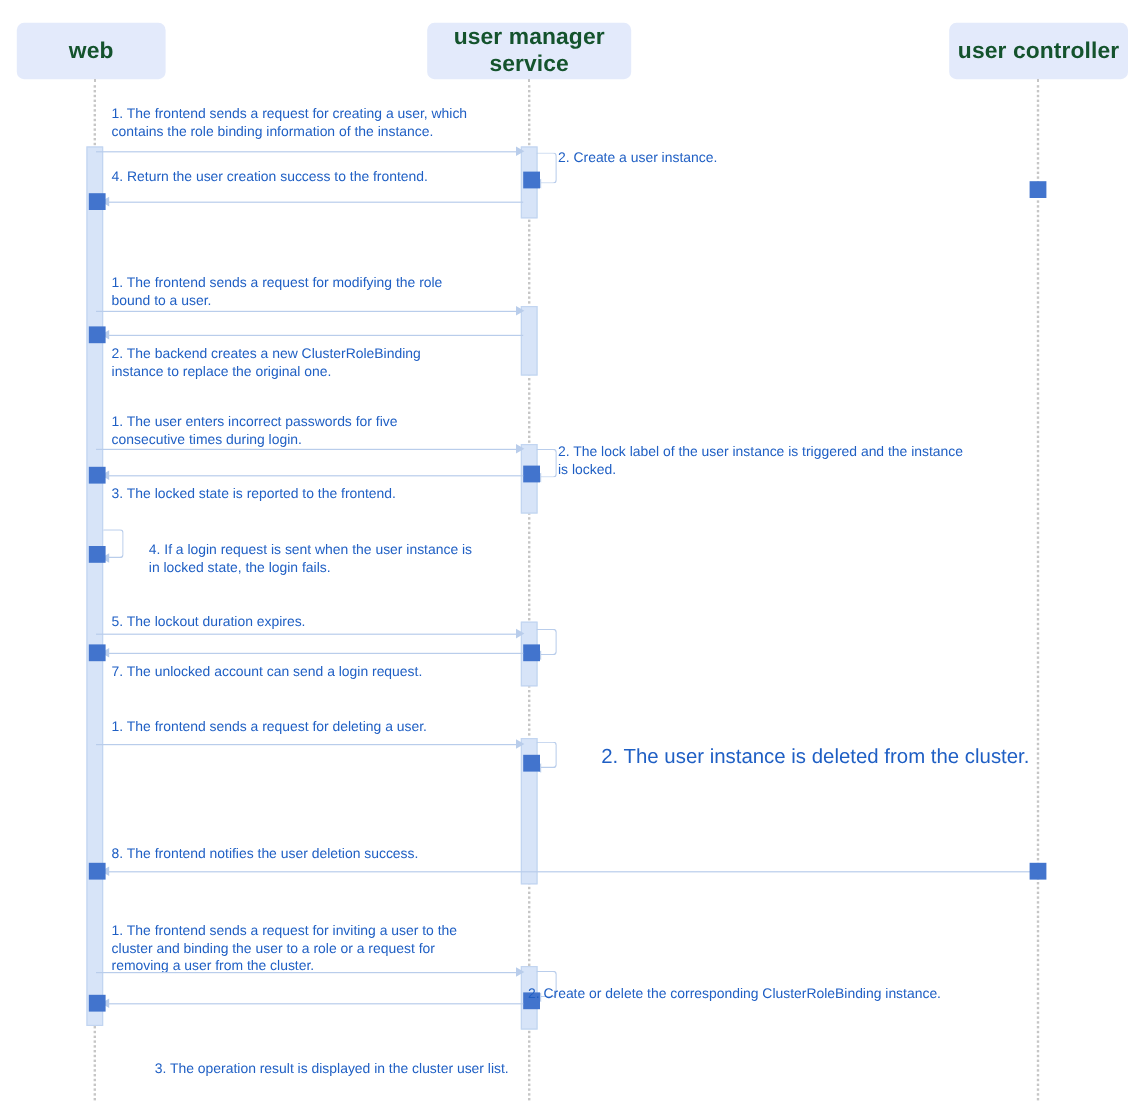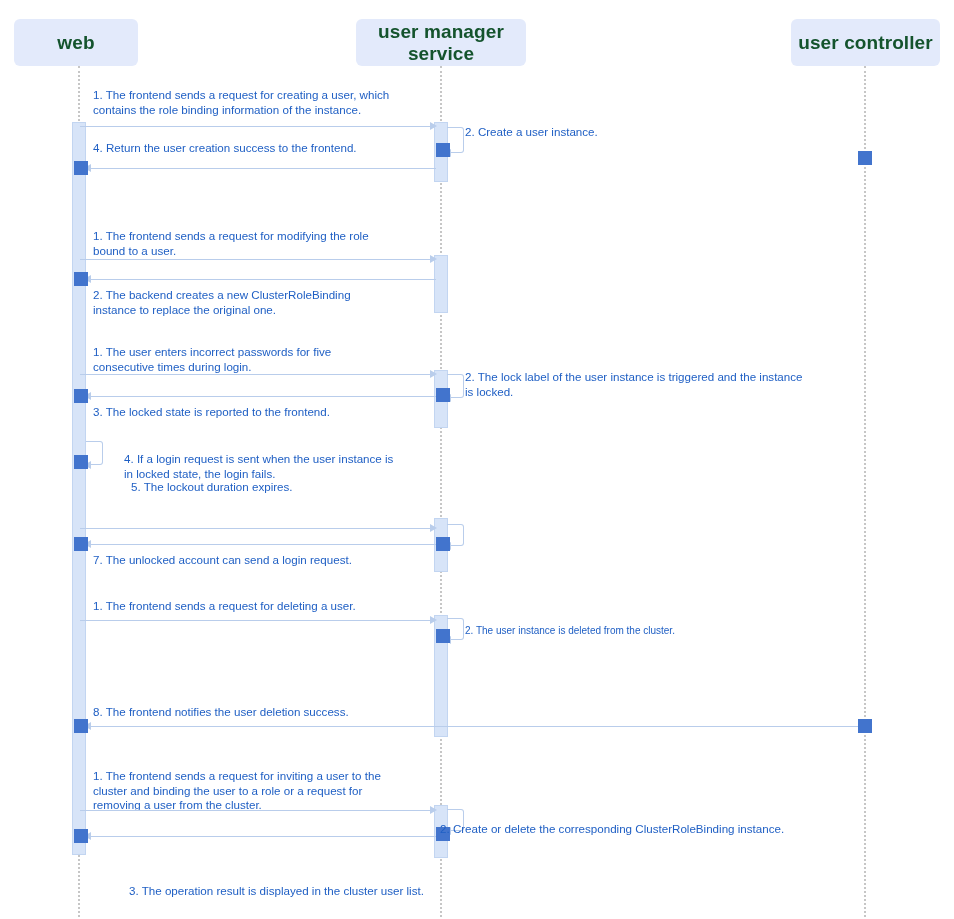--- a/index.html
+++ b/index.html
@@ -85,22 +85,23 @@
 
   
   .label {
     position: absolute;
     color: #1f5fc4;
     font-size: 11.6px;
     line-height: 14.6px;
     white-space: pre-line;
   }
   .label.big {
-    font-size: 10px;
+    font-size: 17px;
     line-height: 16px;
+    padding-left: 36px;
   }
 </style>
 </head>
 <body>
 
 <div id="diagram">
 
   <div class="participant" style="left:14px; top:19px; width:124px; height:47px;">
     <span>web</span>
   </div>
@@ -175,21 +176,21 @@
   <div class="marker" style="left:74px; top:389px;"></div>
   <div class="label" style="left:93px; top:405px; width:345px;">3. The locked state is reported to the frontend.</div>
 
   <div class="self-loop" style="left:86px; top:441px; width:17px; height:24px;
               border-top-right-radius:3px; border-bottom-right-radius:3px;"></div>
   <div class="arrow-head left" style="left:84px; top:461px;"></div>
   <div class="marker" style="left:74px; top:455px;"></div>
   <div class="label" style="left:105px; top:452px; width:330px;margin-left:19px;">4. If a login request is sent when the user instance is
 in locked state, the login fails.</div>
 
-  <div class="label" style="left:93px; top:480px; width:340px;margin-left:38px;">5. The lockout duration expires.</div>
+  <div class="label" style="left:93px; top:512px; width:340px;">5. The lockout duration expires.</div>
 
   <div class="msg-line" style="left:80px; top:528px; width:355px;"></div>
   <div class="arrow-head right" style="left:430px; top:524px;"></div>
 
   <div class="self-loop" style="left:447px; top:524px; width:17px; height:22px;
               border-top-right-radius:3px; border-bottom-right-radius:3px;"></div>
   <div class="arrow-head left" style="left:444px; top:542px;"></div>
   <div class="marker" style="left:436px; top:537px;"></div>
 
   <div class="msg-line" style="left:84px; top:544px; width:352px;"></div>

